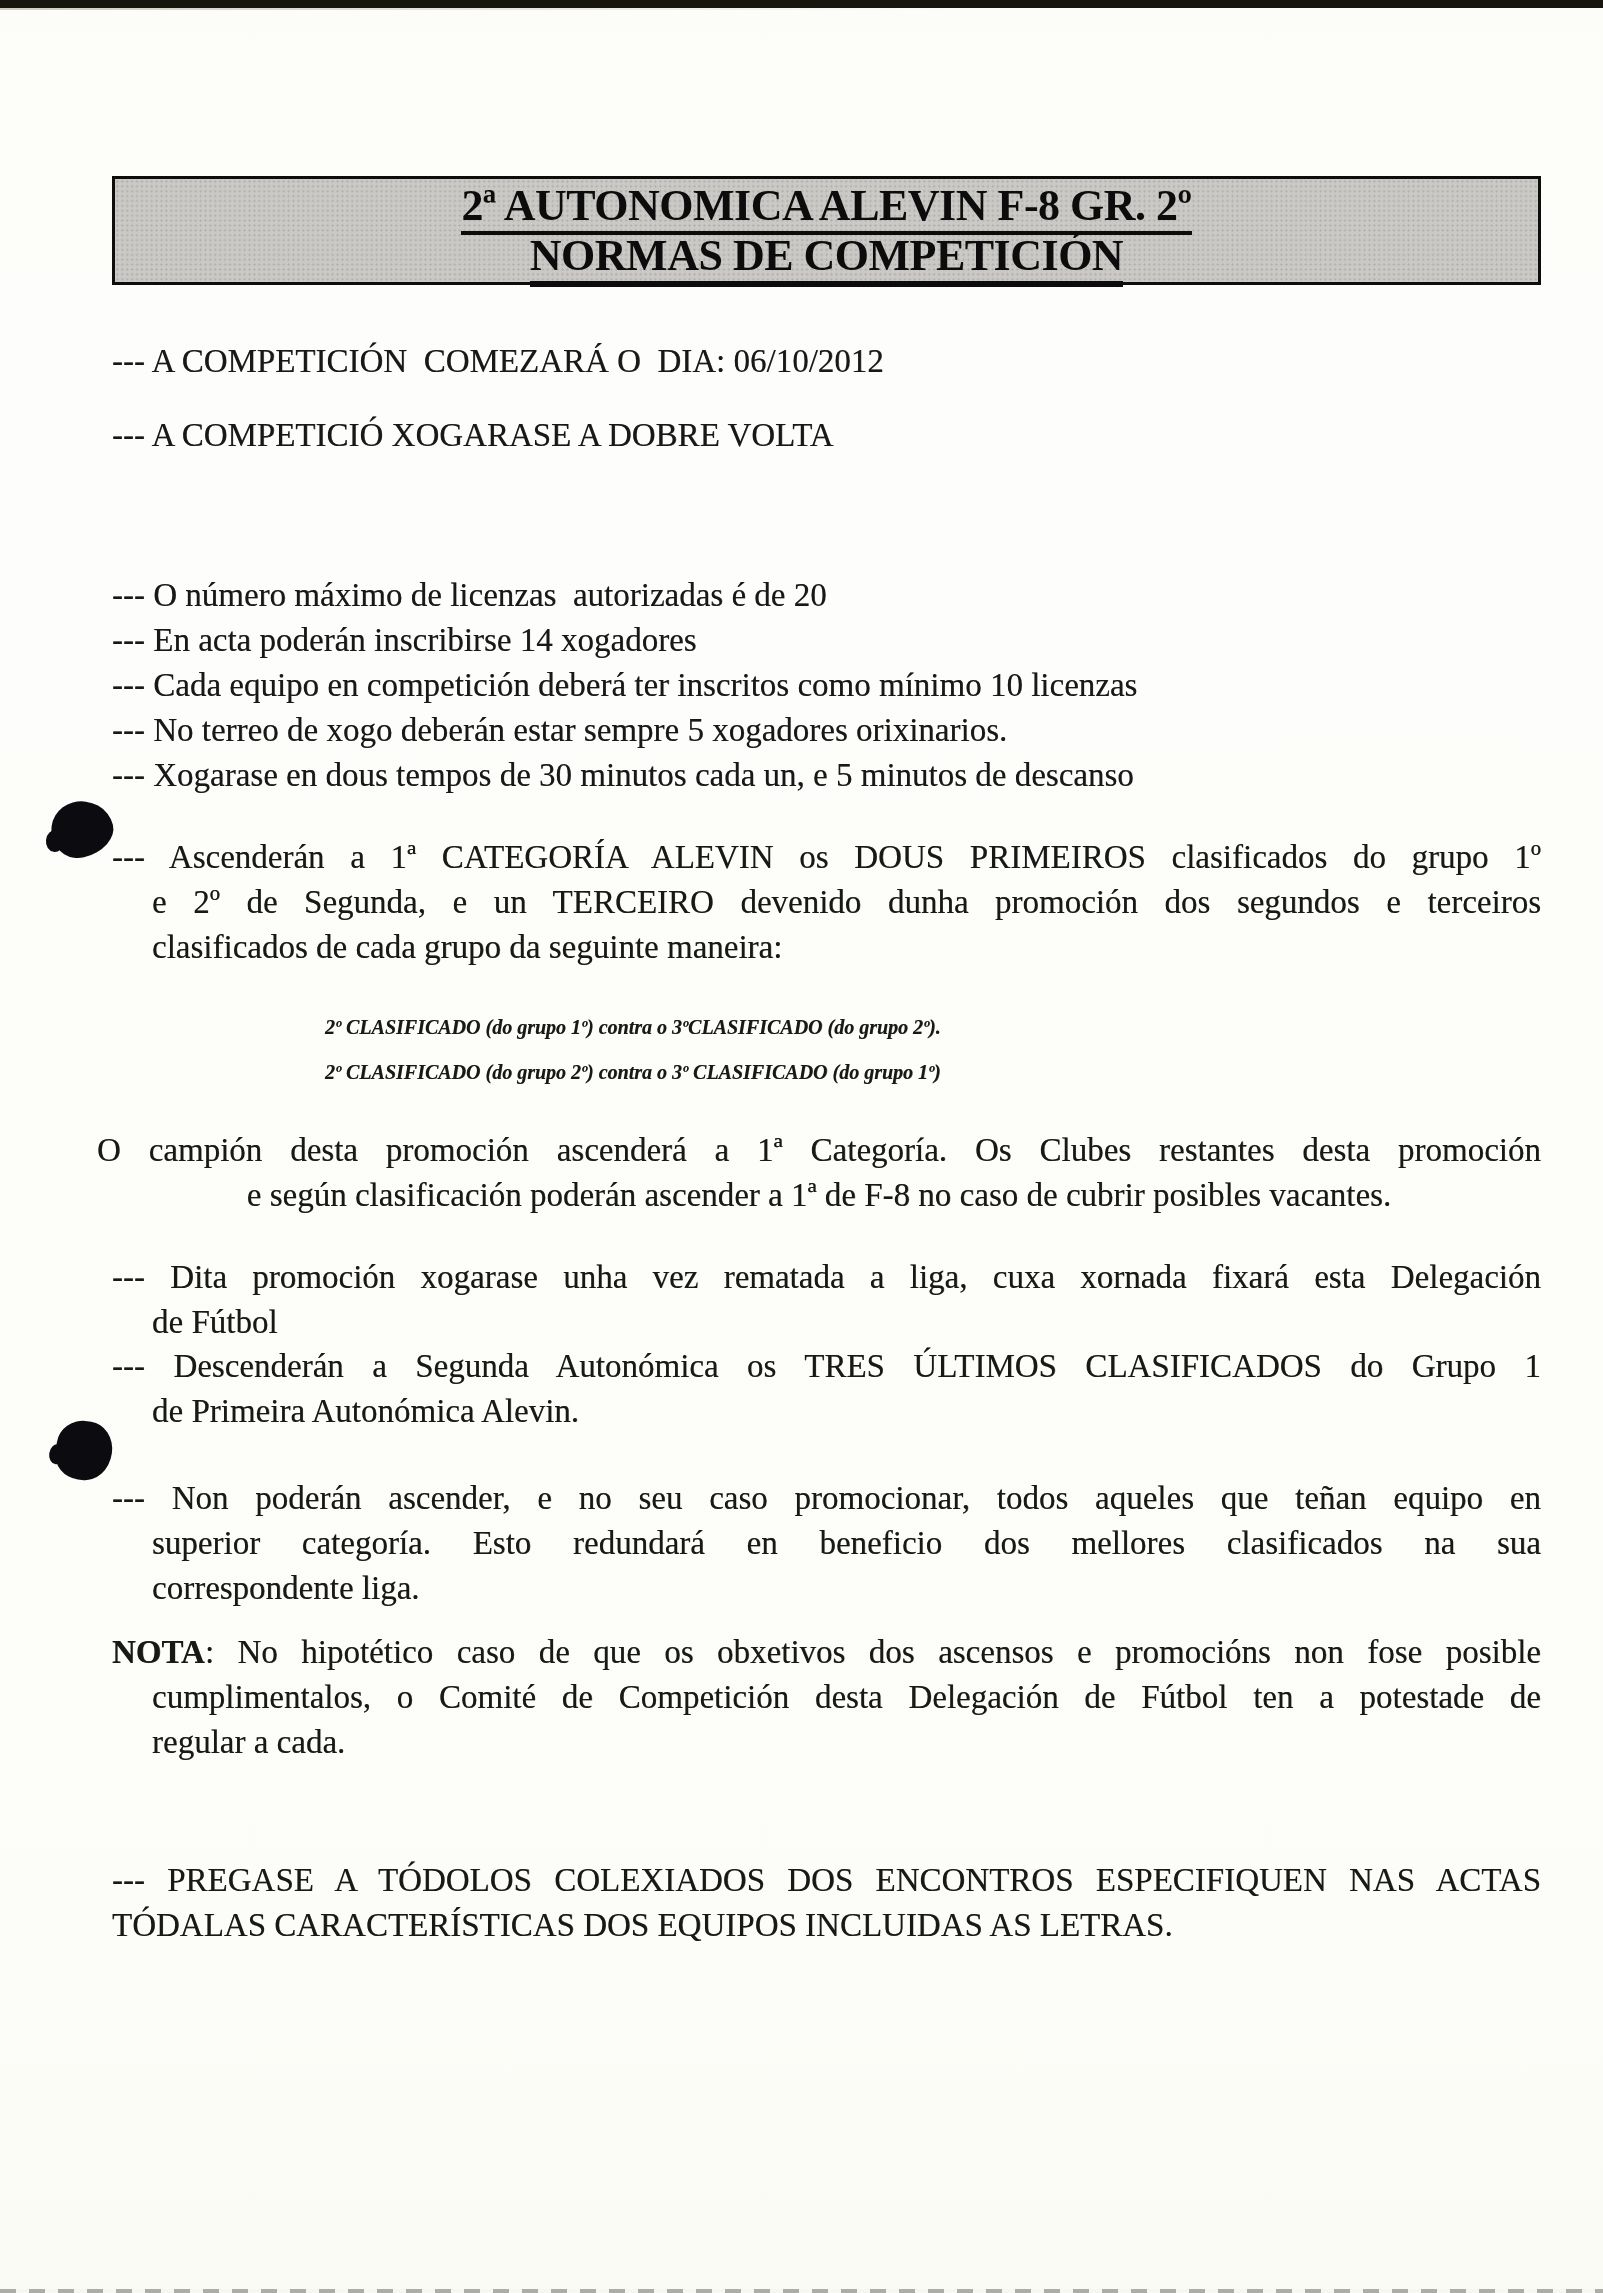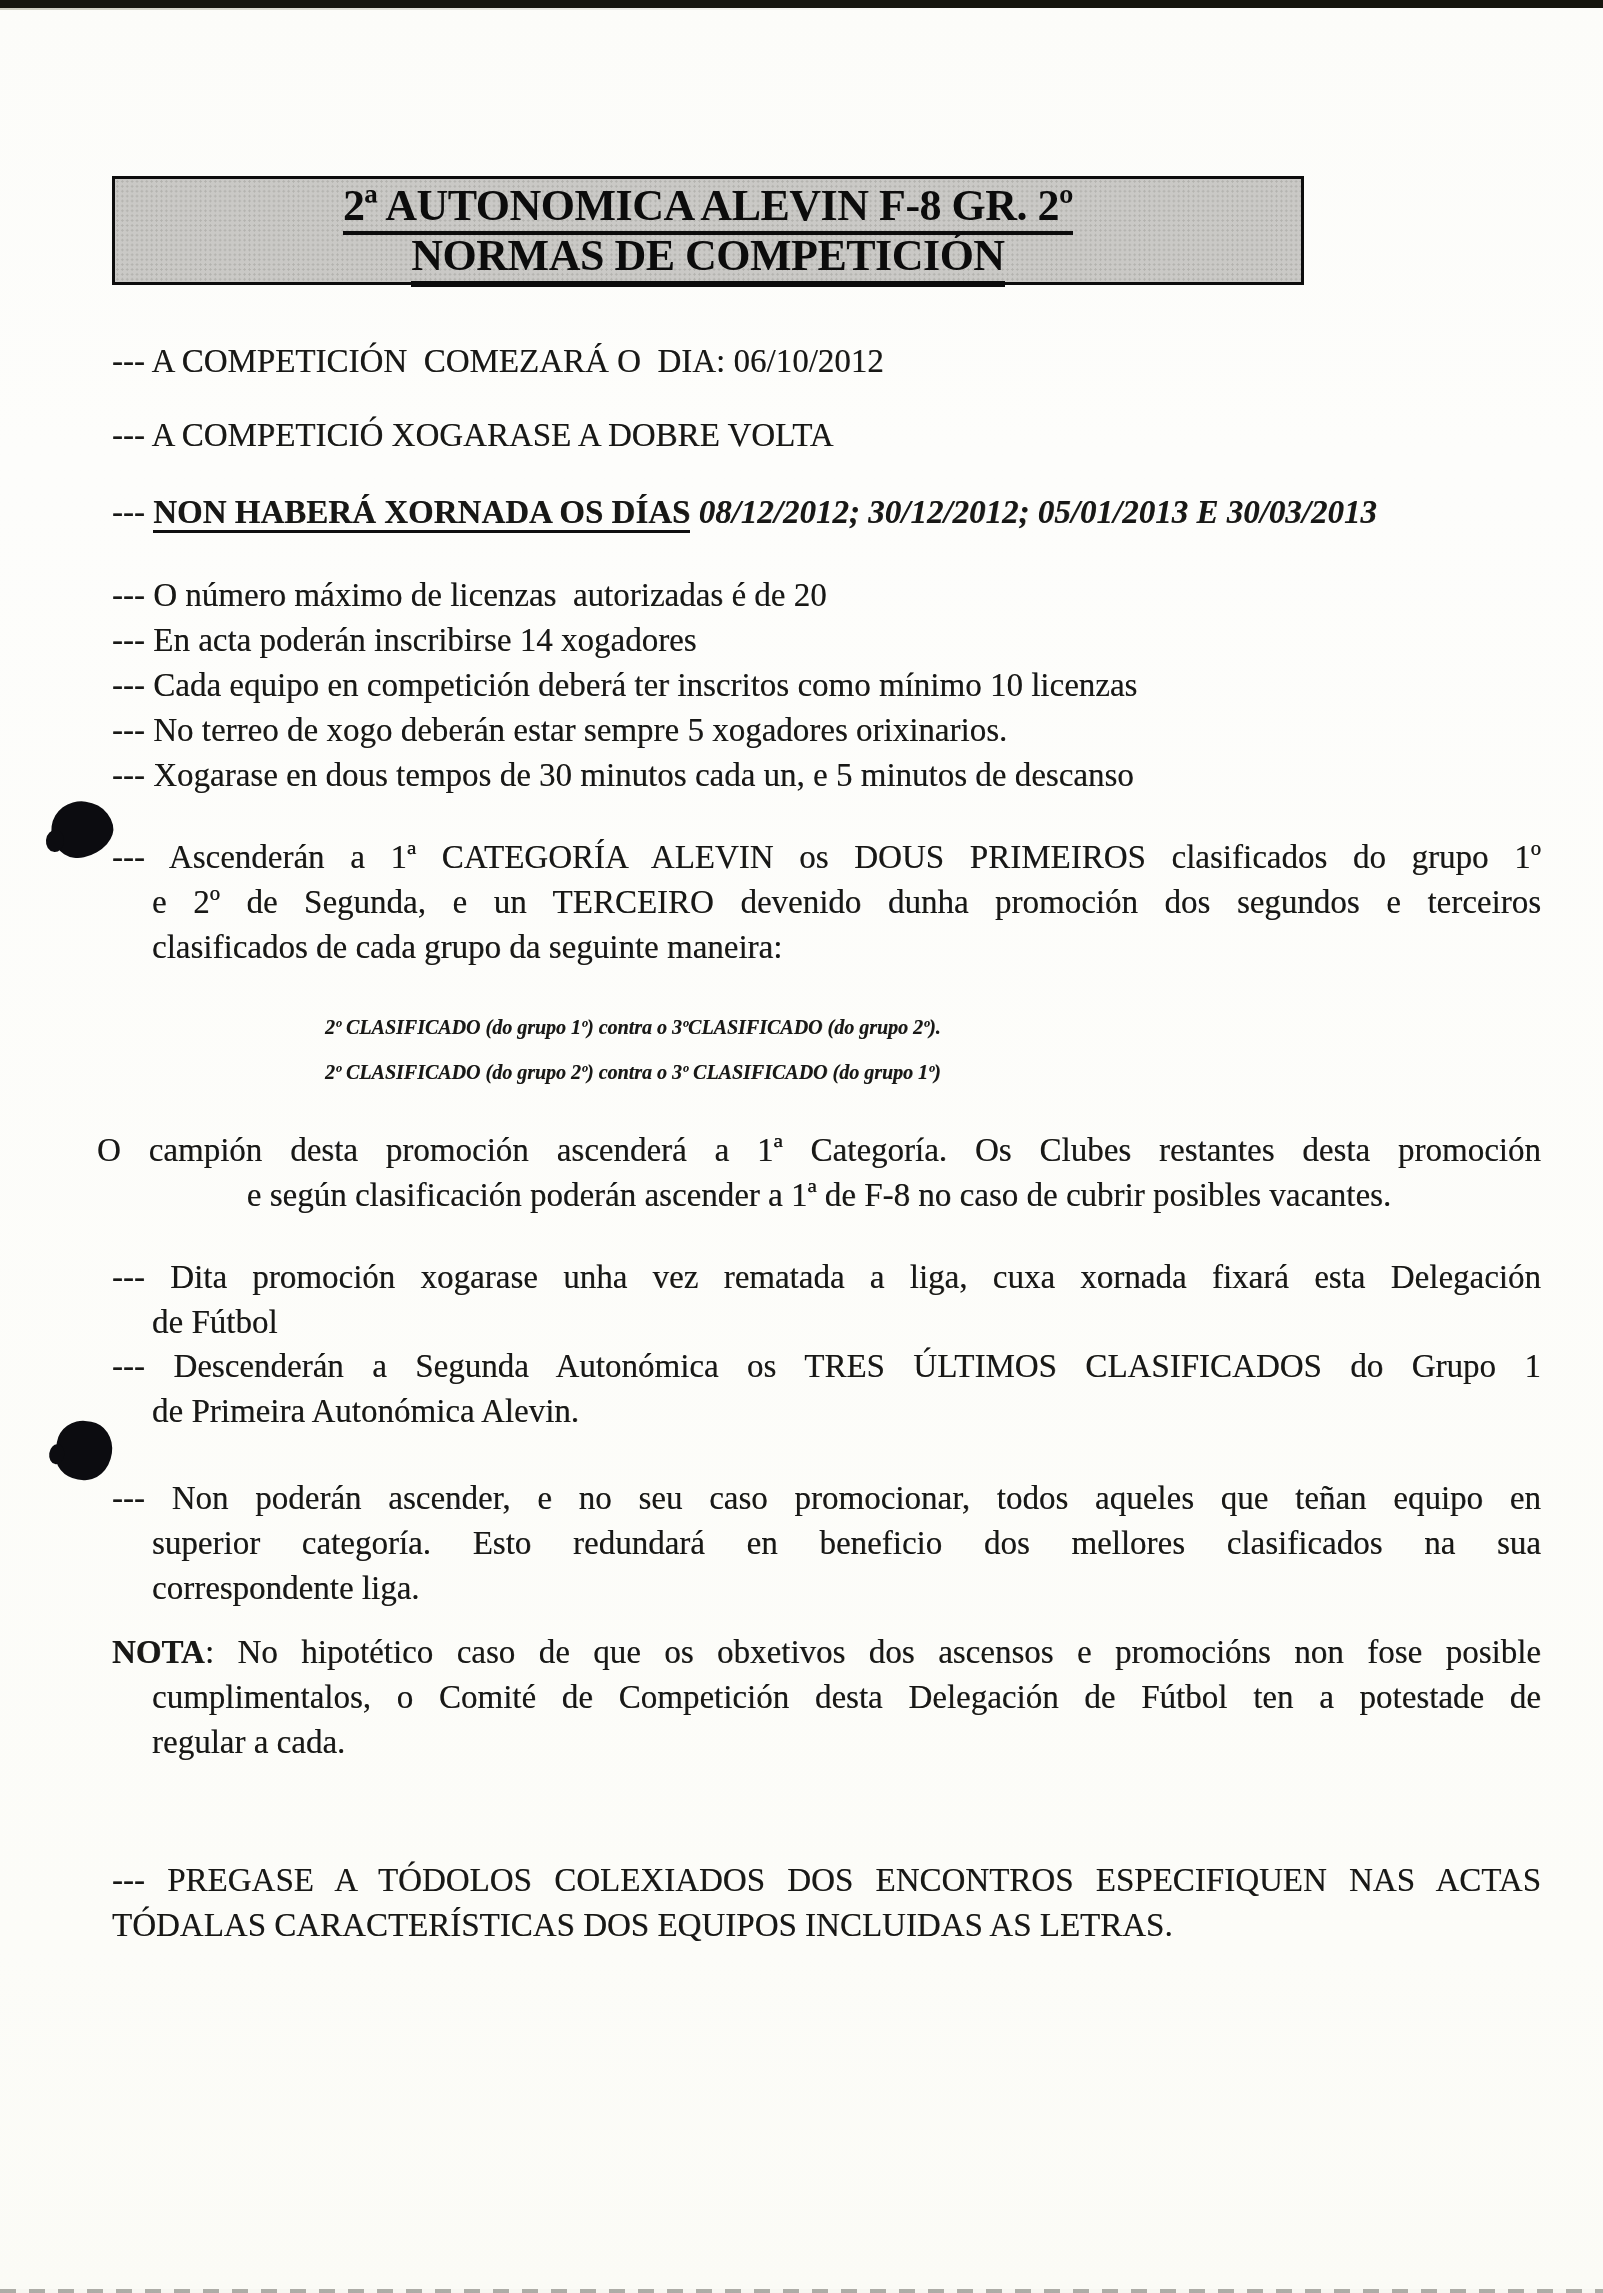--- a/index.html
+++ b/index.html
@@ -20,21 +20,21 @@
   }
   .scan-edge-top::after{
     content:"";position:absolute;left:0;right:0;top:7.8px;height:2px;
     background:linear-gradient(90deg,rgba(120,120,90,.35),rgba(255,255,255,0) 60%);
   }
   .scan-edge-bottom{
     position:absolute;left:0;right:0;bottom:0;height:4.9px;
     background:repeating-linear-gradient(90deg,rgba(95,95,88,.5) 0 15.6px,rgba(200,200,192,.08) 15.6px 29px);
   }
   .header-box{
-    position:absolute;left:112px;top:176px;width:1192px;height:109px;
+    position:absolute;left:112px;top:176px;width:1429px;height:109px;
     box-sizing:border-box;border:3.9px solid #0d0d0d;
     background-color:#cac9c6;
     background-image:radial-gradient(rgba(140,140,134,.35) 1px,transparent 1.2px);
     background-size:4.9px 4.9px;
     display:flex;flex-direction:column;align-items:center;justify-content:center;
   }
   .title-line{
     font-weight:bold;font-size:44px;line-height:50px;color:#0c0c0c;
     letter-spacing:-0.5px;white-space:nowrap;
   }
@@ -73,23 +73,20 @@
   </div>
 
   <div class="block" style="top:339px">
     <div class="ln">--- A COMPETICIÓN  COMEZARÁ O  DIA: 06/10/2012</div>
   </div>
 
   <div class="block" style="top:413px">
     <div class="ln">--- A COMPETICIÓ XOGARASE A DOBRE VOLTA</div>
   </div>
 
-  <div class="block" style="top:490px">
-    <div class="ln"><span>--- </span><span class="bu">NON HABERÁ XORNADA OS DÍAS</span><span class="bi"> 08/12/2012; 30/12/2012; 05/01/2013 E 30/03/2013</span></div>
-  </div>
 
   <div class="block" style="top:573px">
     <div class="ln">--- O número máximo de licenzas  autorizadas é de 20</div>
     <div class="ln">--- En acta poderán inscribirse 14 xogadores</div>
     <div class="ln">--- Cada equipo en competición deberá ter inscritos como mínimo 10 licenzas</div>
     <div class="ln">--- No terreo de xogo deberán estar sempre 5 xogadores orixinarios.</div>
     <div class="ln">--- Xogarase en dous tempos de 30 minutos cada un, e 5 minutos de descanso</div>
   </div>
 
   <div class="block" style="top:835px">

